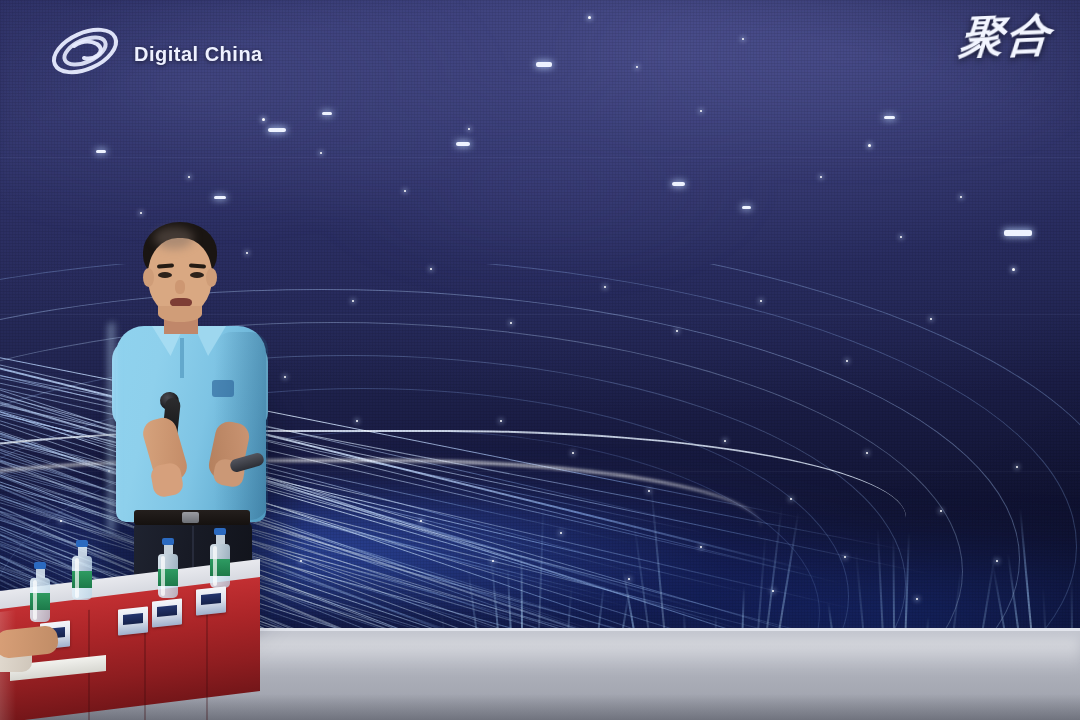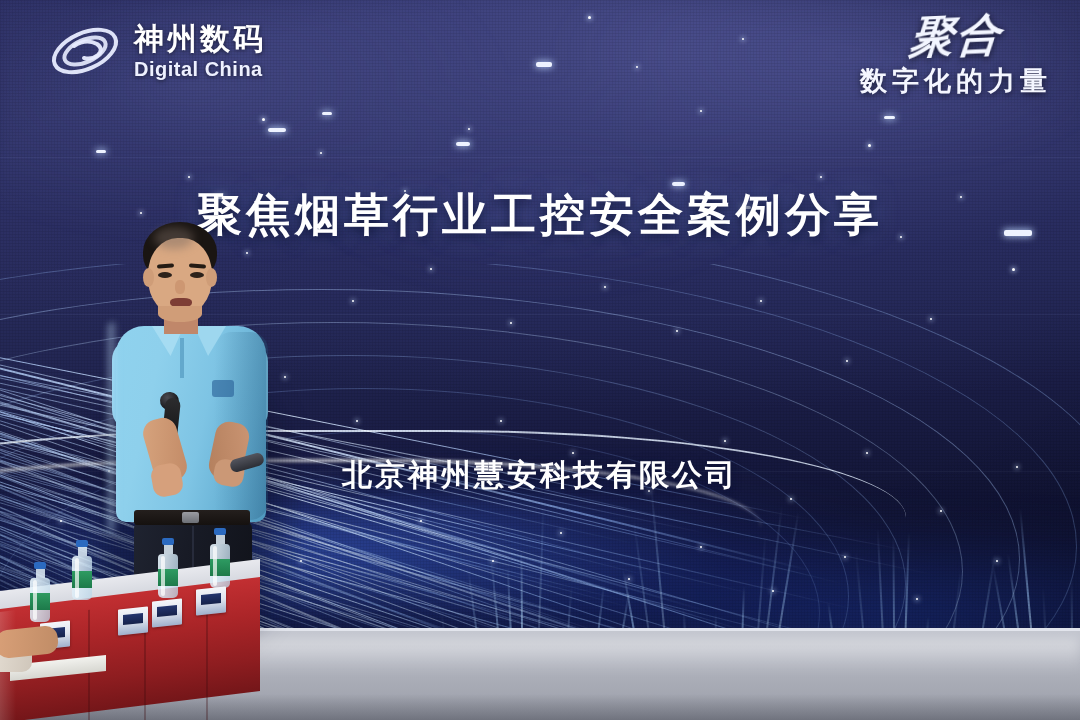--- a/index.html
+++ b/index.html
@@ -576,32 +576,28 @@
 
     <div class="logo-dc">
       <svg class="logo-mark" viewBox="0 0 74 62">
         <g fill="none" stroke="#e8ecff" stroke-linecap="round">
           <ellipse cx="37" cy="31" rx="33" ry="18" stroke-width="4" transform="rotate(-24 37 31)" opacity=".95"></ellipse>
           <ellipse cx="37" cy="31" rx="22" ry="11" stroke-width="4" transform="rotate(-24 37 31)" opacity=".9"></ellipse>
           <path d="M26 26 q12 -8 23 -2 q7 5 1 11 q-6 5 -14 3" stroke-width="4" opacity=".95"></path>
         </g>
       </svg>
       <div class="logo-txt">
-        <div class="logo-cn">神州数码</div>
         <div class="logo-en">Digital China</div>
       </div>
     </div>
 
     <div class="logo-ju">
       <div class="ju-cal">聚合</div>
-      <div class="ju-sub">数字化的力量</div>
     </div>
 
-    <div class="slide-title">聚焦烟草行业工控安全案例分享</div>
-    <div class="slide-company">北京神州慧安科技有限公司</div>
   </div>
 
   <div class="floor">
     <div class="floor-edge"></div>
     <div class="floor-sheen"></div>
     <div class="floor-dark"></div>
   </div>
 
   <div class="speaker">
     <div class="sp-shadow"></div>

